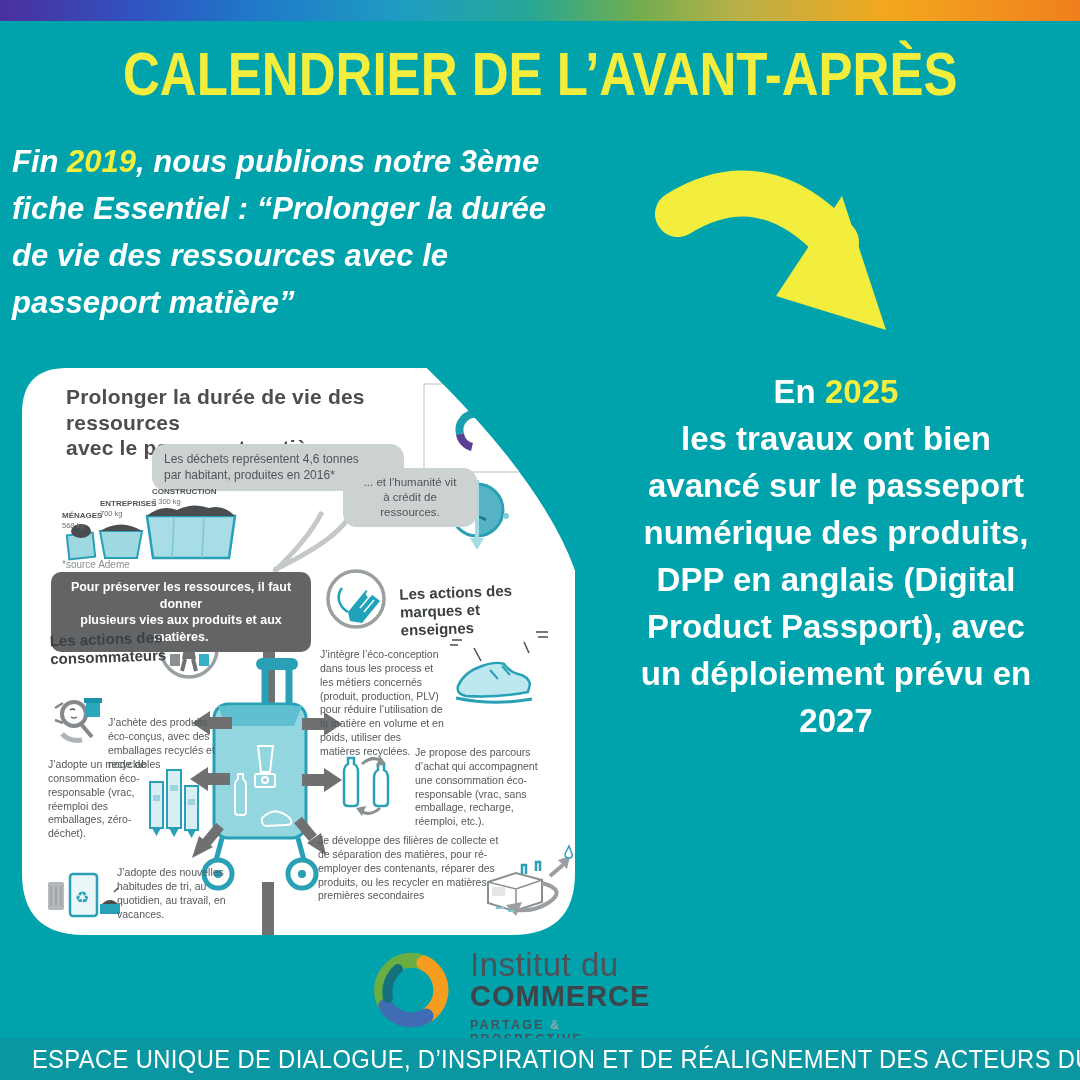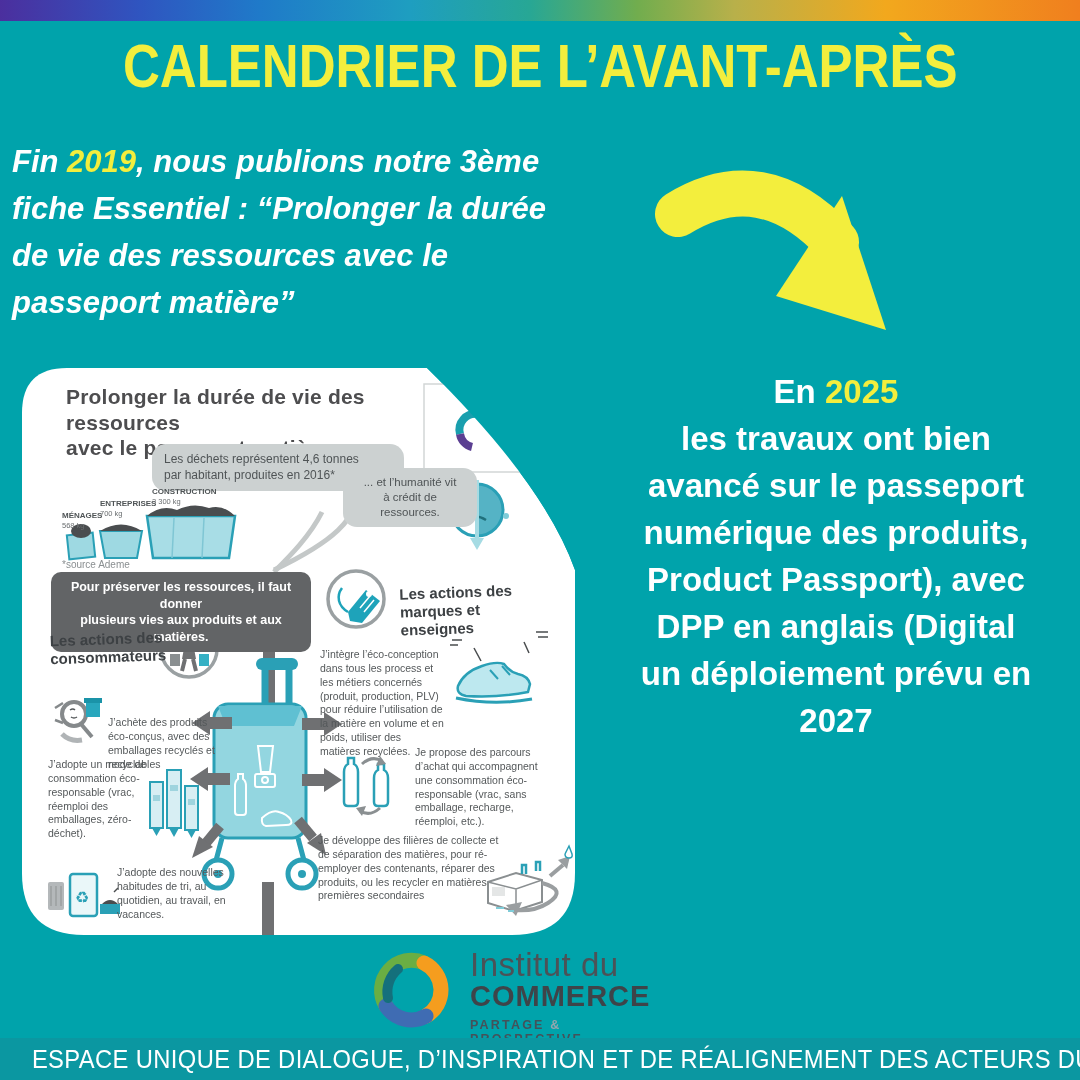--- a/index.html
+++ b/index.html
@@ -1,19 +1,19 @@
 <!DOCTYPE html>
 <html><head>
 <meta charset="utf-8">
 <style>
   html,body{margin:0;padding:0;background:#0b7d85;}
   .stage{position:relative;width:1080px;height:1080px;overflow:hidden;background:#00a3ab;font-family:"Liberation Sans",sans-serif;}
   .topbar{position:absolute;top:0;left:0;width:1080px;height:21px;
     background:linear-gradient(90deg,#4b2f9e 0%,#2f55c0 13%,#1f7ac9 24%,#1e9ec0 38%,#27a795 49%,#71ad4e 59%,#b8b04a 68%,#f2a81d 82%,#f07f1e 100%);}
-  .title{position:absolute;top:32px;left:0;width:1080px;text-align:center;color:#f3ee3d;
+  .title{position:absolute;top:40px;left:0;width:1080px;text-align:center;color:#f3ee3d;
     font-size:58px;font-weight:bold;letter-spacing:0;white-space:nowrap;}
   .title-in{display:inline-block;transform:scaleX(.88) scaleY(1.04);transform-origin:center;}
   .intro{position:absolute;left:12px;top:138px;width:580px;color:#fff;
     font-size:31px;line-height:47px;font-weight:bold;font-style:italic;}
   .yellow{color:#f3ee3d;}
   .after{position:absolute;left:614px;top:368px;width:444px;text-align:center;color:#fff;
     font-size:33px;line-height:47px;font-weight:bold;}
   .arrow-svg{position:absolute;left:630px;top:145px;}
   
   .card{position:absolute;left:22px;top:368px;width:553px;height:567px;}
@@ -65,22 +65,22 @@
   <svg class="arrow-svg" width="300" height="210" viewBox="0 0 300 210">
     <path d="M48 69 Q132 17 206 97" fill="none" stroke="#f3ee3d" stroke-width="46" stroke-linecap="round"></path>
     <polygon points="212,51 256,185 146,151" fill="#f3ee3d"></polygon>
   </svg>
 
   <div class="after">
     <div><span>En </span><span class="yellow">2025</span></div>
     <div>les travaux ont bien</div>
     <div>avancé sur le passeport</div>
     <div>numérique des produits,</div>
+    <div>DPP en anglais (Digital</div>
     <div>Product Passport), avec</div>
-    <div>DPP en anglais (Digital</div>
     <div>un déploiement prévu en</div>
     <div>2027</div>
   </div>
 
   <div class="card">
     <svg class="layer" width="553" height="567" viewBox="0 0 553 567">
 
       <path d="M0,45 Q0,0 45,0 L405,0 Q522,115 553,202 L553,505 Q553,567 490,567 L62,567 Q0,567 0,505 Z" fill="#ffffff"></path>
 
       <g>

